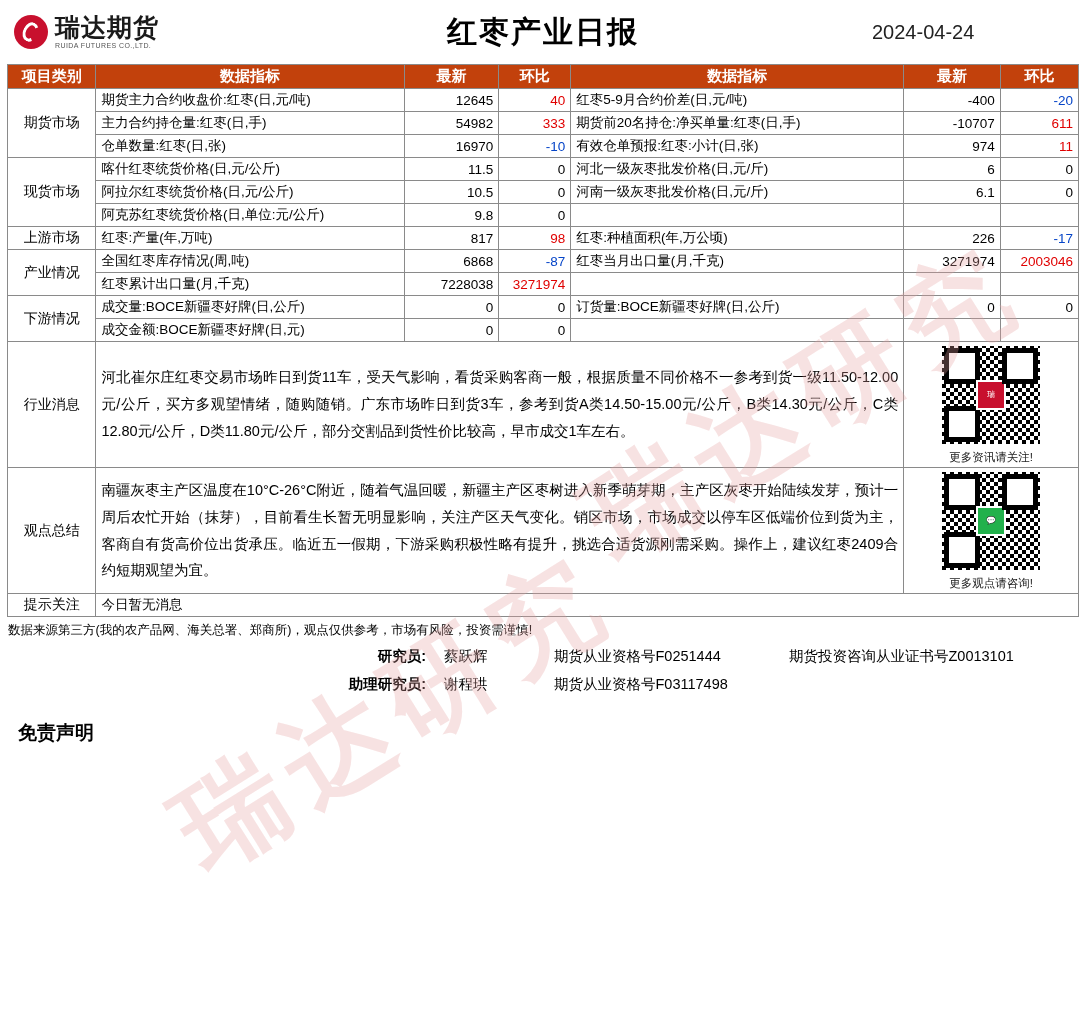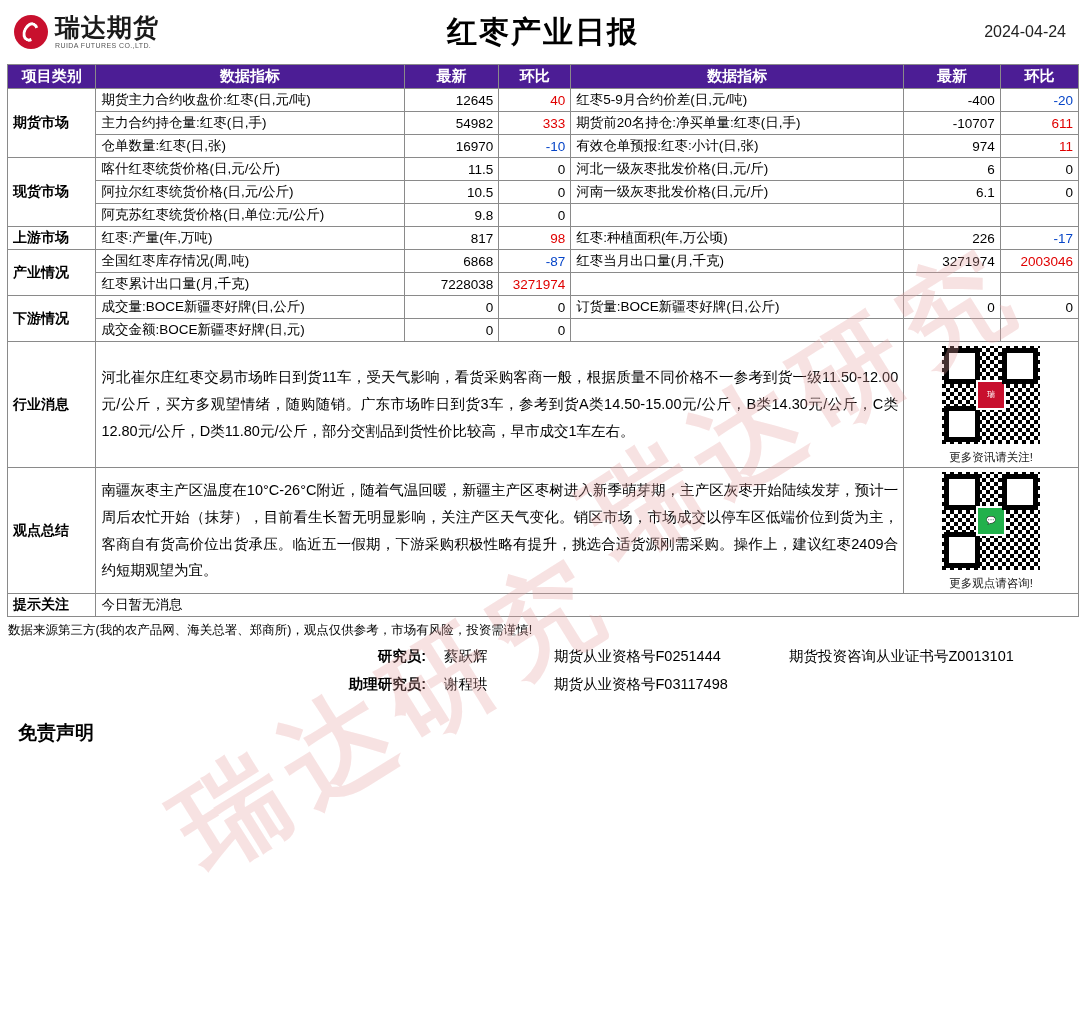--- a/index.html
+++ b/index.html
@@ -70,50 +70,51 @@
   .doc-title {
     flex: 1;
     text-align: center;
     font-size: 30px;
     font-weight: bold;
     letter-spacing: 2px;
   }
   .doc-date {
     width: 200px;
     flex: 0 0 200px;
-    text-align: right;
-    font-size: 16px;
+    text-align: left;
+    font-size: 20px;
     color: #222;
     padding-right: 6px;
     box-sizing: border-box;
   }
   
   table.main {
     border-collapse: collapse;
     width: 1072px;
     margin: 0 7px;
     table-layout: fixed;
     font-size: 13.5px;
   }
   table.main th, table.main td {
     border: 1px solid #8a8a8a;
     padding: 2px 5px;
     height: 23px;
     box-sizing: border-box;
   }
   thead th {
-    background: #4c1d95;
+    background: #c2410c;
     color: #ffffff;
     font-weight: bold;
     font-size: 15px;
     text-align: center;
     height: 27px;
   }
   .cat-cell {
-    font-weight: bold;
+    text-align: center;
+    font-weight: normal;
     font-size: 14px;
   }
   .label-cell { text-align: left; }
   .num-cell { text-align: right; padding-right: 8px; }
   .red { color: #e00000; }
   .blue { color: #0645c8; }
   .black { color: #000000; }
   
   .text-cell {
     text-align: justify;

